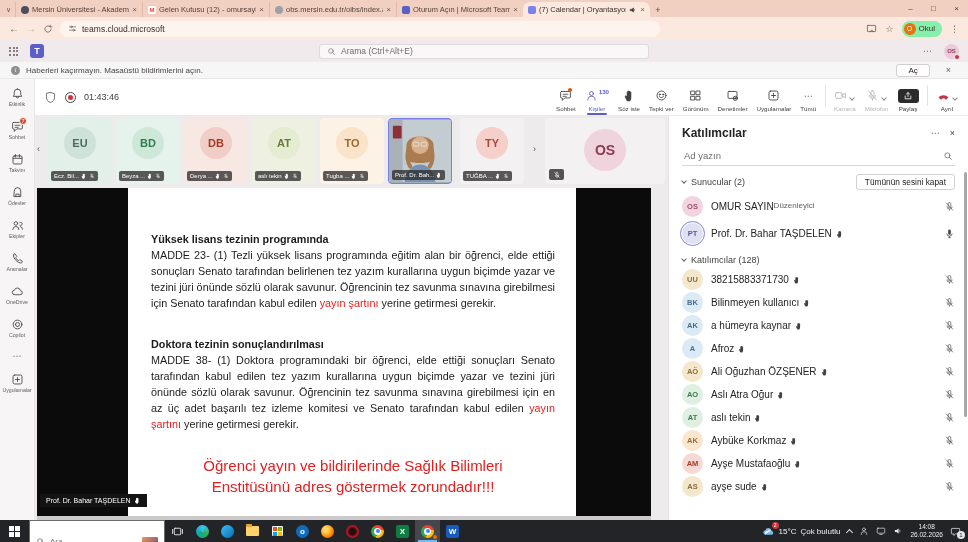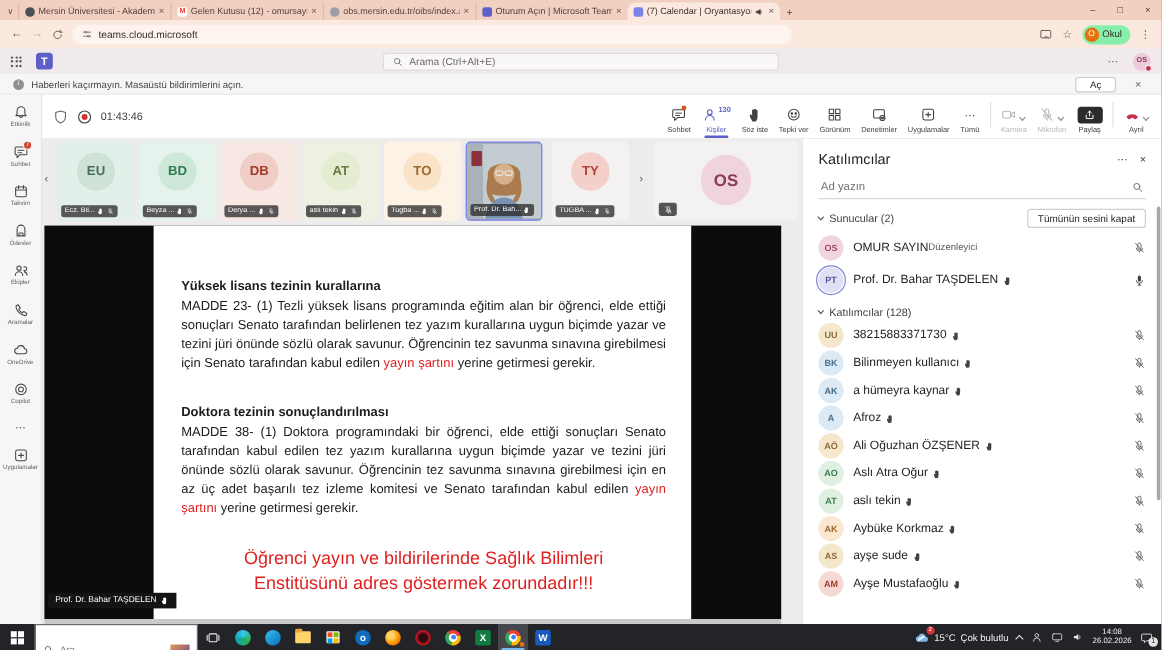--- a/index.html
+++ b/index.html
@@ -108,21 +108,21 @@
 .madde{font-weight:normal}
 .hl{color:#e01f1f}
 .sgap{height:25px}
 .warning{margin-top:22px;text-align:center;color:#e01f1f;font-size:15px;line-height:1.4;padding:0 28px}
 .pres-label{position:absolute;left:3px;bottom:9px;background:#141414;color:#fff;font-size:7px;display:flex;align-items:center;gap:3px;padding:3px 6px}
 .pres-label svg{width:7px;height:7px}
 
 
 .panel{position:absolute;top:116px;right:0;width:300px;bottom:22px;background:#fff;border-left:1px solid #e4e2e3;display:flex;flex-direction:column;overflow:hidden}
 .phead{display:flex;align-items:center;padding:10px 13px 6px;gap:10px}
-.ptitle{font-size:12px;font-weight:normal;color:#242424;flex:1}
+.ptitle{font-size:12px;font-weight:bold;color:#242424;flex:1}
 .pico{color:#424242;font-size:9px}
 .psearch{margin:0 13px;border-bottom:1px solid #d8d6d7;display:flex;align-items:center;padding:4px 2px;gap:4px}
 .psearch input{border:0;outline:0;flex:1;font-size:9.5px;background:transparent;font-family:inherit;color:#242424}
 .psearch input::placeholder{color:#707070}
 .psec{display:flex;align-items:center;padding:8px 13px 3px;gap:5px}
 .chev-s{width:4px;height:4px;border-right:1px solid #616161;border-bottom:1px solid #616161;transform:rotate(45deg);margin-top:-2px}
 .pseclabel{font-size:9px;color:#424242}
 .muteall{margin-left:auto;border:1px solid #d1cfd0;border-radius:3px;background:#fff;font-size:8.3px;color:#242424;padding:2px 8px;font-family:inherit}
 .prow{display:flex;align-items:center;gap:8px;padding:0 13px;min-height:23px}
 .prow.tall{min-height:27px}
@@ -675,21 +675,21 @@
       <div class="tcirc">OS</div>
       <div class="osmute">
         <svg style="width:8px;height:8px;color:#fff">
             <use href="#i-micoff"></use>
           </svg>
       </div>
     </div>
 
     <div class="screenshare">
       <div class="slide">
-        <div class="stitle">Yüksek lisans tezinin kurallarına</div>
+        <div class="stitle">Yüksek lisans tezinin programında</div>
         <div><span class="madde">MADDE 23-</span><span> (1) Tezli yüksek lisans programında eğitim alan bir öğrenci, elde ettiği sonuçları Senato tarafından belirlenen tez yazım kurallarına uygun biçimde yazar ve tezini jüri önünde sözlü olarak savunur. Öğrencinin tez savunma sınavına girebilmesi için Senato tarafından kabul edilen </span><span class="hl">yayın şartını</span><span> yerine getirmesi gerekir.</span></div>
         <div class="sgap"></div>
         <div class="stitle">Doktora tezinin sonuçlandırılması</div>
         <div><span class="madde">MADDE 38-</span><span> (1) Doktora programındaki bir öğrenci, elde ettiği sonuçları Senato tarafından kabul edilen tez yazım kurallarına uygun biçimde yazar ve tezini jüri önünde sözlü olarak savunur. Öğrencinin tez savunma sınavına girebilmesi için en az üç adet başarılı tez izleme komitesi ve Senato tarafından kabul edilen </span><span class="hl">yayın şartını</span><span> yerine getirmesi gerekir.</span></div>
         <div class="warning">Öğrenci yayın ve bildirilerinde Sağlık Bilimleri Enstitüsünü adres göstermek zorundadır!!!</div>
       </div>
       <div class="pres-label">
         <span>Prof. Dr. Bahar TAŞDELEN</span>
         <svg class="ic-f" style="color:#fff">
             <use href="#i-hand"></use>
@@ -835,35 +835,35 @@
           <span>Aybüke Korkmaz</span>
           <svg class="ic-f">
             <use href="#i-hand"></use>
           </svg>
         </span>
       <svg class="pmic" style="width:11px;height:11px">
           <use href="#i-micoff"></use>
         </svg>
     </div>
     <div class="prow">
+      <span class="pav v-red">AM</span>
+      <span class="pname">
+          <span>Ayşe Mustafaoğlu</span>
+          <svg class="ic-f">
+            <use href="#i-hand"></use>
+          </svg>
+        </span>
+      <svg class="pmic" style="width:11px;height:11px">
+          <use href="#i-micoff"></use>
+        </svg>
+    </div>
+    <div class="prow">
       <span class="pav v-yel">AS</span>
       <span class="pname">
           <span>ayşe sude</span>
-          <svg class="ic-f">
-            <use href="#i-hand"></use>
-          </svg>
-        </span>
-      <svg class="pmic" style="width:11px;height:11px">
-          <use href="#i-micoff"></use>
-        </svg>
-    </div>
-    <div class="prow">
-      <span class="pav v-red">AM</span>
-      <span class="pname">
-          <span>Ayşe Mustafaoğlu</span>
           <svg class="ic-f">
             <use href="#i-hand"></use>
           </svg>
         </span>
       <svg class="pmic" style="width:11px;height:11px">
           <use href="#i-micoff"></use>
         </svg>
     </div>
     <div class="pscroll"></div>
   </div>

